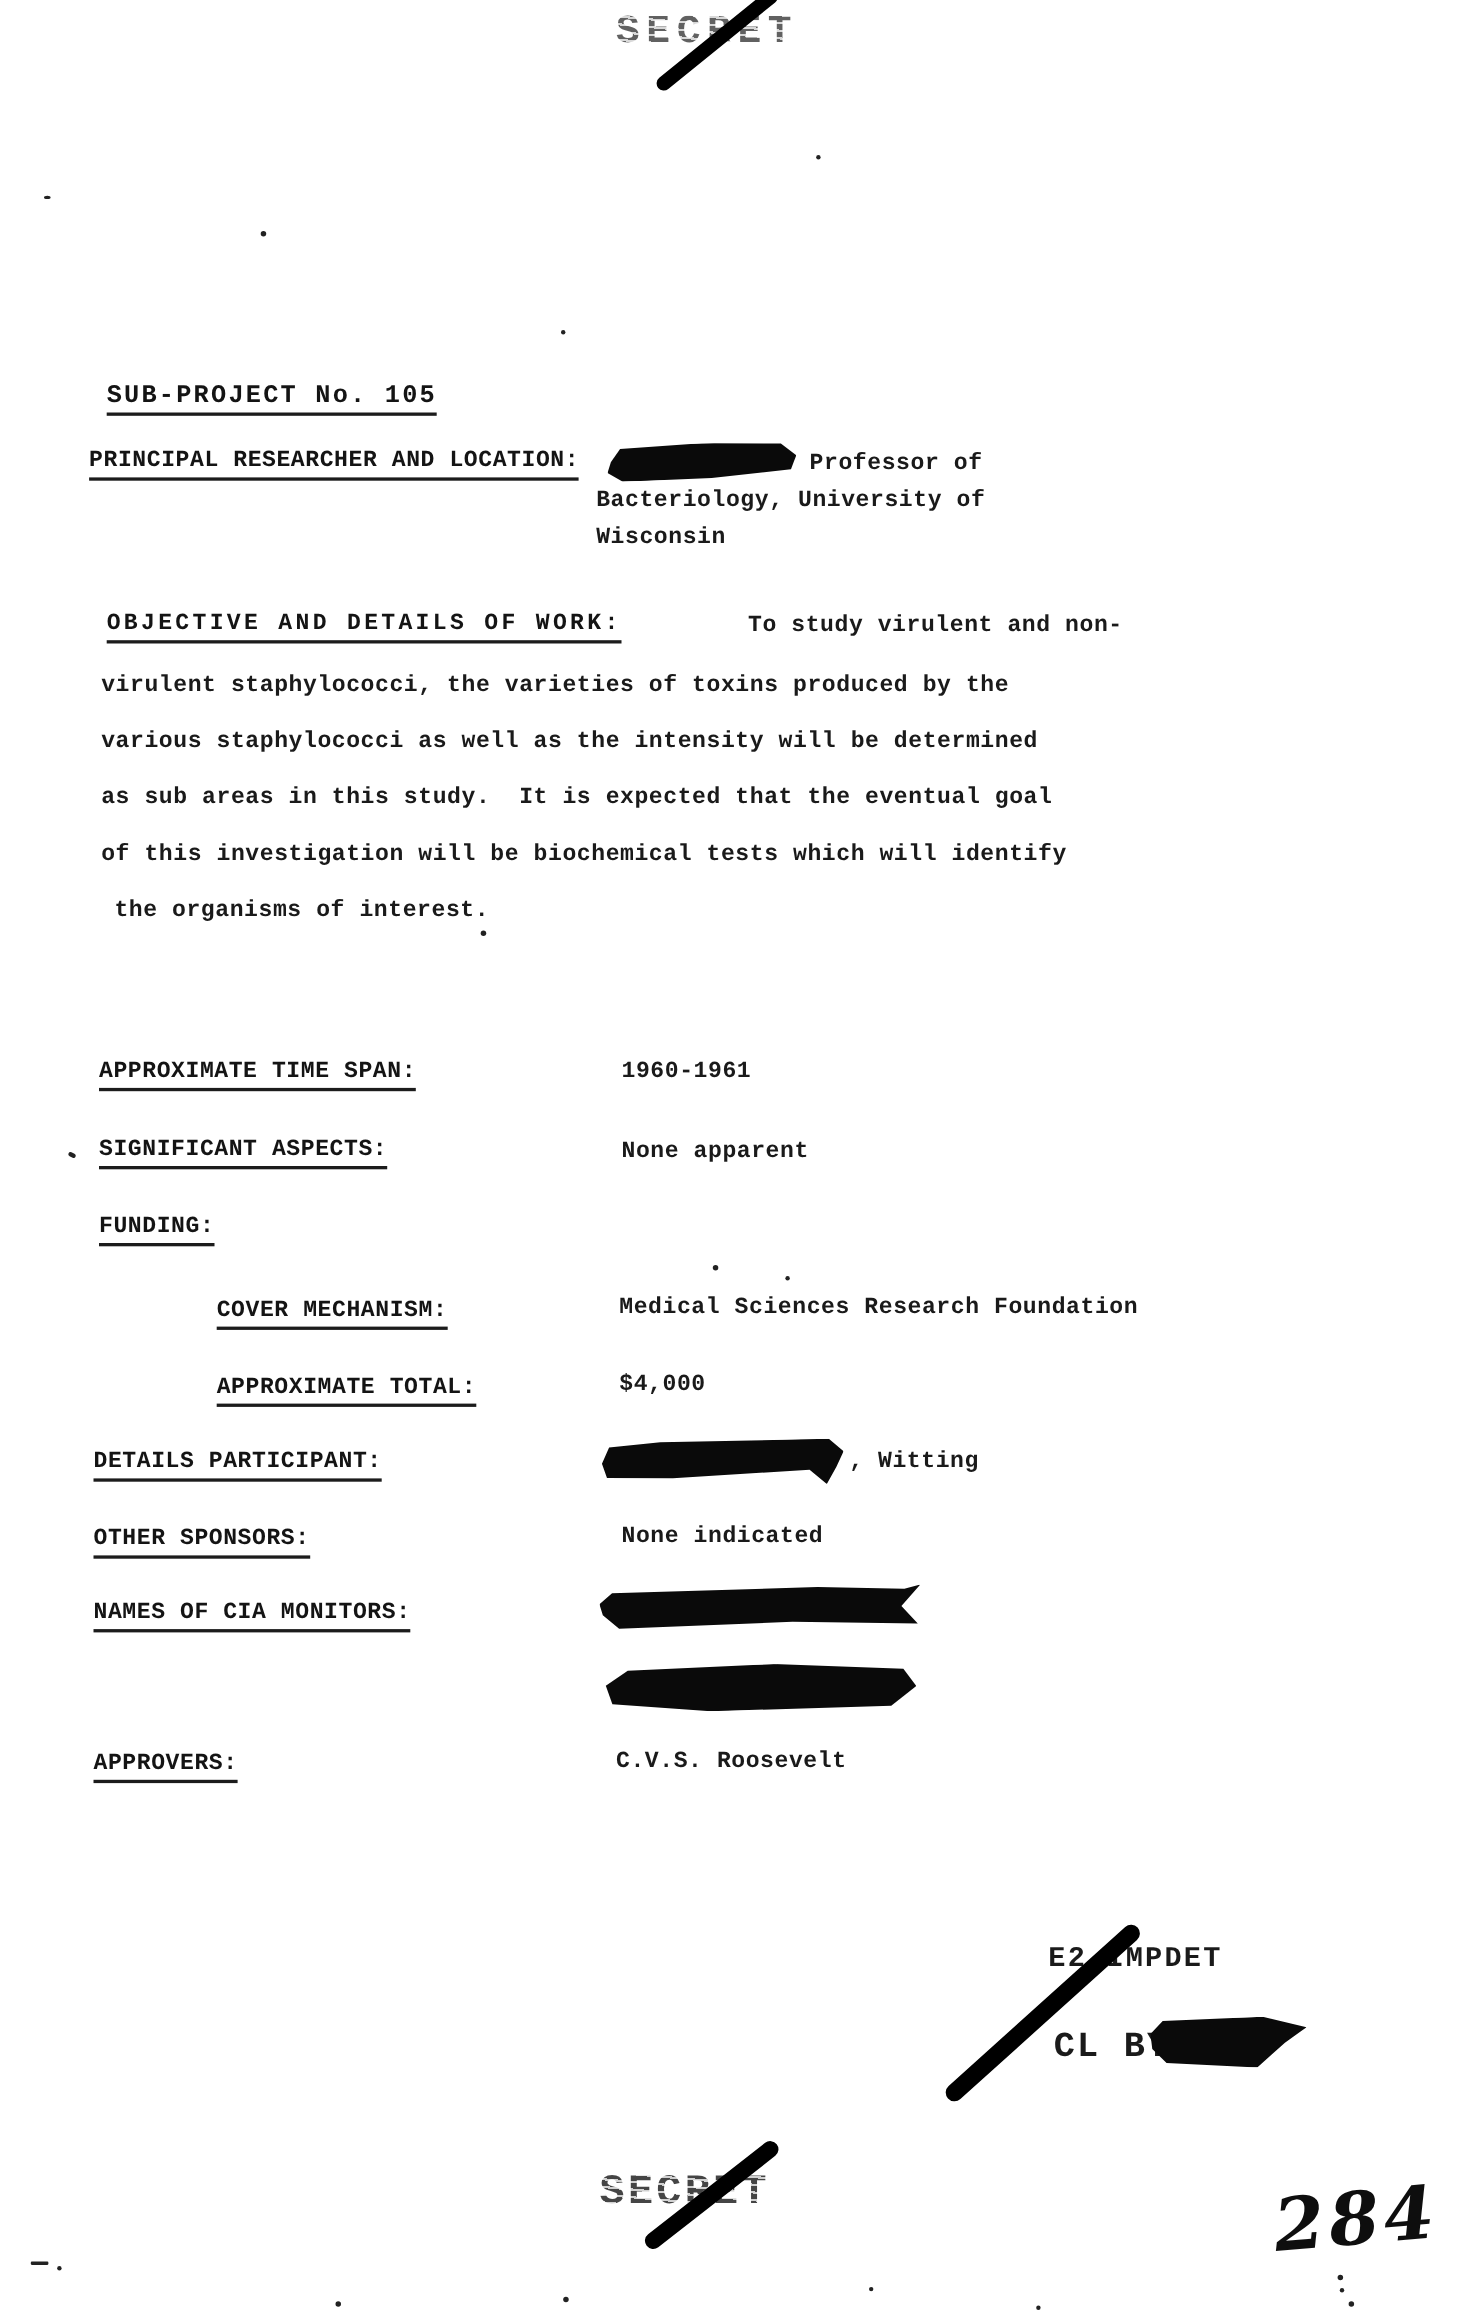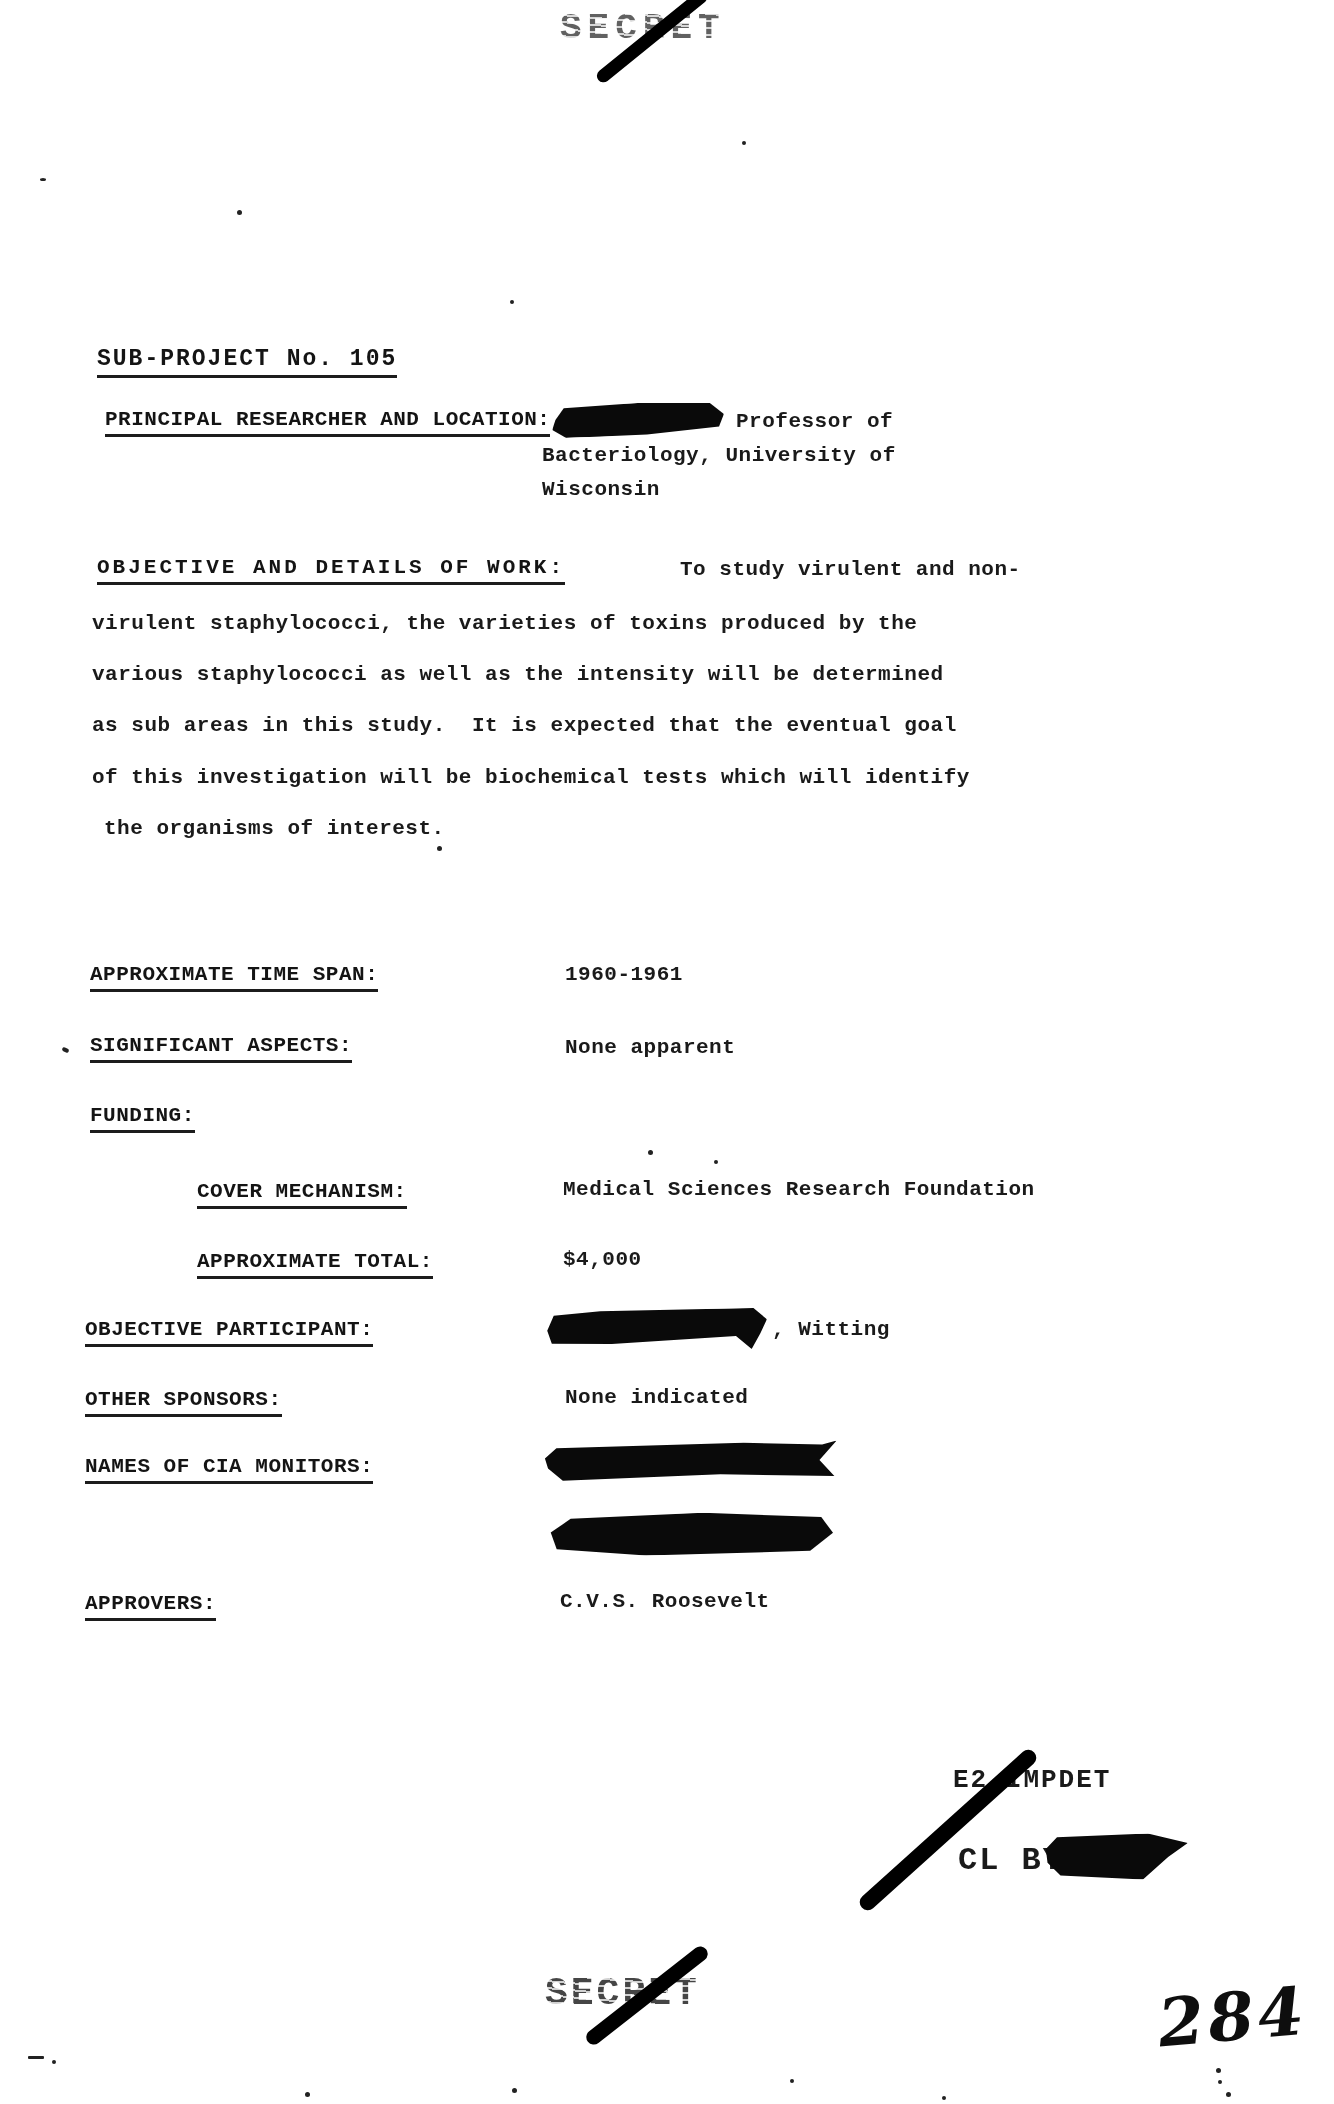--- a/index.html
+++ b/index.html
@@ -69,21 +69,21 @@
 </head>
 <body>
 
 <div class="page">
 
   <div class="stamp stamp-top" style="left:560px;top:8px;">SECRET</div>
   <div class="slash" style="left:583px;top:30px;width:138px;height:13px;transform:rotate(-39deg);"></div>
 
   <div class="lbl subhead" style="left:97px;top:346px;">SUB-PROJECT No. 105</div>
 
-  <div class="lbl" style="left:105px;top:408px;">PRINCIPAL RESEARCHER AND LOCATION:</div>
+  <div class="lbl" style="left:81px;top:408px;">PRINCIPAL RESEARCHER AND LOCATION:</div>
   <div class="bar" style="left:552px;top:403px;width:172px;height:33px;transform:rotate(-1.5deg);clip-path:polygon(2% 45%,7% 10%,50% 0%,92% 6%,100% 40%,97% 78%,55% 96%,8% 100%,0% 75%);"></div>
   <div class="txt" style="left:736px;top:410px;">Professor of</div>
   <div class="txt" style="left:542px;top:444px;">Bacteriology, University of</div>
   <div class="txt" style="left:542px;top:478px;">Wisconsin</div>
 
   <div class="lbl wide" style="left:97px;top:556px;">OBJECTIVE AND DETAILS OF WORK:</div>
   <div class="txt" style="left:680px;top:558px;">To study virulent and non-</div>
   <div class="txt" style="left:92px;top:612px;">virulent staphylococci, the varieties of toxins produced by the</div>
   <div class="txt" style="left:92px;top:663px;">various staphylococci as well as the intensity will be determined</div>
   <div class="txt" style="left:92px;top:714px;">as sub areas in this study.  It is expected that the eventual goal</div>
@@ -95,21 +95,21 @@
 
   <div class="lbl" style="left:90px;top:1034px;">SIGNIFICANT ASPECTS:</div>
   <div class="txt" style="left:565px;top:1036px;">None apparent</div>
 
   <div class="lbl" style="left:90px;top:1104px;">FUNDING:</div>
   <div class="lbl" style="left:197px;top:1180px;">COVER MECHANISM:</div>
   <div class="txt" style="left:563px;top:1178px;">Medical Sciences Research Foundation</div>
   <div class="lbl" style="left:197px;top:1250px;">APPROXIMATE TOTAL:</div>
   <div class="txt" style="left:563px;top:1248px;">$4,000</div>
 
-  <div class="lbl" style="left:85px;top:1318px;">OBJECTIVE PARTICIPANT:</div>
+  <div class="lbl" style="left:85px;top:1318px;">DETAILS PARTICIPANT:</div>
   <div class="bar" style="left:545px;top:1309px;width:222px;height:41px;transform:rotate(-.6deg);clip-path:polygon(1% 50%,4% 14%,25% 4%,94% 0%,100% 28%,97% 62%,93% 100%,86% 68%,30% 84%,3% 82%);"></div>
   <div class="txt" style="left:772px;top:1318px;">, Witting</div>
 
   <div class="lbl" style="left:85px;top:1388px;">OTHER SPONSORS:</div>
   <div class="txt" style="left:565px;top:1386px;">None indicated</div>
 
   <div class="lbl" style="left:85px;top:1455px;">NAMES OF CIA MONITORS:</div>
   <div class="bar" style="left:545px;top:1443px;width:292px;height:37px;transform:rotate(-1deg);clip-path:polygon(0% 35%,4% 8%,68% 2%,95% 10%,100% 0%,94% 52%,99% 96%,60% 86%,6% 96%,1% 62%);"></div>
   <div class="bar" style="left:545px;top:1513px;width:288px;height:42px;transform:rotate(-.8deg);clip-path:polygon(2% 42%,9% 10%,55% 0%,96% 14%,100% 52%,92% 94%,35% 100%,4% 82%);"></div>
 

